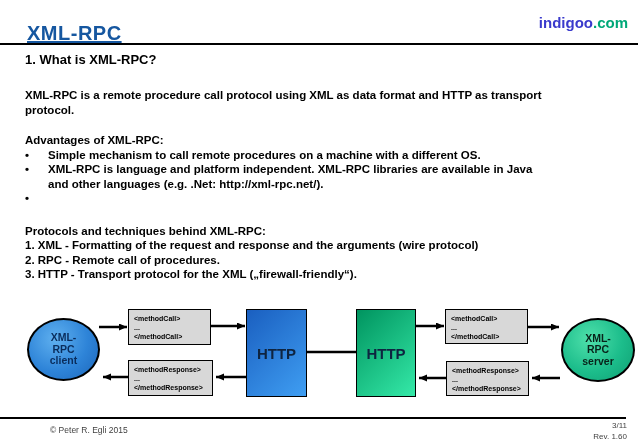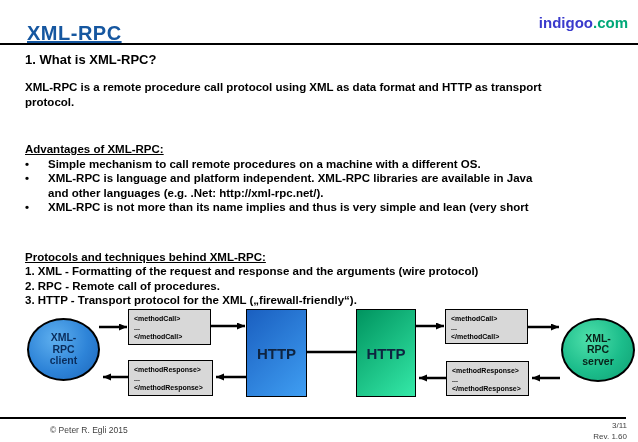--- a/index.html
+++ b/index.html
@@ -12,23 +12,23 @@
                color:#1657a0; text-decoration:underline; letter-spacing:0.5px; }
   .hdr-brand { position:absolute; right:10px; top:14px; font-size:15px; font-weight:bold; cursor:pointer; }
   .brand-blue { color:#3a3acc; }
   .brand-green { color:#00a878; }
   .hdr-rule { position:absolute; left:0; top:43px; width:638px; height:2px; background:#000; }
 
   
   .main { position:absolute; left:25px; top:52px; width:596px; color:#000; font-weight:bold;
           font-size:11.5px; line-height:14.5px; }
   .main .line { white-space:nowrap; }
-  h1.sec { font-size:13px; line-height:16px; margin-bottom:12px; color:#000; }
+  h1.sec { font-size:13px; line-height:16px; margin-bottom:20px; color:#000; }
   .gap16 { height:16px; } .gap20 { height:18px; }
-  .uhead { text-decoration:underline; white-space:nowrap;margin-top:17px; }
+  .uhead { white-space:nowrap; }
   .bullet { display:flex; }
   .bullet .mark { width:23px; flex:0 0 23px; }
   .doclink { color:#000; cursor:pointer; }
 
   
   .diagram { position:absolute; left:0; top:300px; width:638px; height:118px; }
   .arrows { position:absolute; left:0; top:0; width:638px; height:118px; }
   .node { position:absolute; display:flex; flex-direction:column; align-items:center;
           justify-content:center; text-align:right; }
   .ellipse { border-radius:50%; border:2px solid #000; font-weight:bold; font-size:10.5px;
@@ -80,21 +80,20 @@
       <div class="bullet">
         <span class="mark">•</span>
         <span>
           <div class="line">XML-RPC is language and platform independent. XML-RPC libraries are available in Java</div>
           <div class="line"><span>and other languages (e.g. .Net: </span><a class="doclink">http://xml-rpc.net/</a><span>).</span></div>
         </span>
       </div>
       <div class="bullet">
         <span class="mark">•</span>
         <span>
-          <div class="line">XML-RPC is not more than its name implies and thus is very simple and lean (very short</div>
         </span>
       </div>
     </div>
     <div class="gap20"></div>
     <div class="uhead">Protocols and techniques behind XML-RPC:</div>
     <div>
       <div class="line">1. XML - Formatting of the request and response and the arguments (wire protocol)</div>
       <div class="line">2. RPC - Remote call of procedures.</div>
       <div class="line">3. HTTP - Transport protocol for the XML („firewall-friendly“).</div>
     </div>

